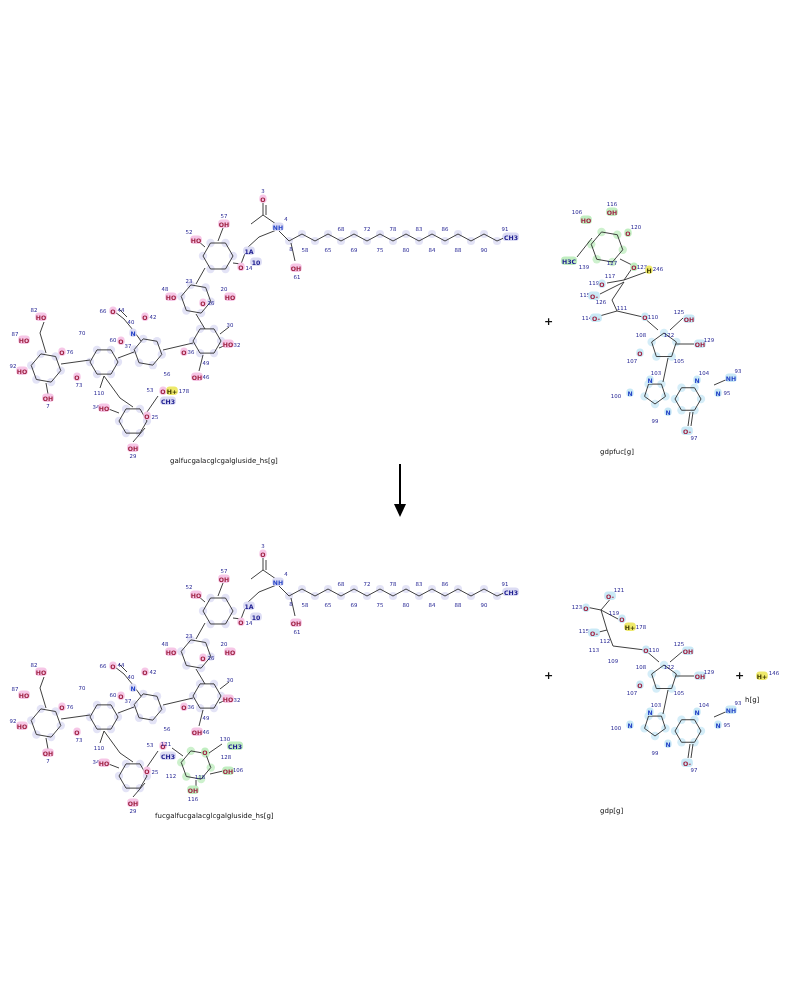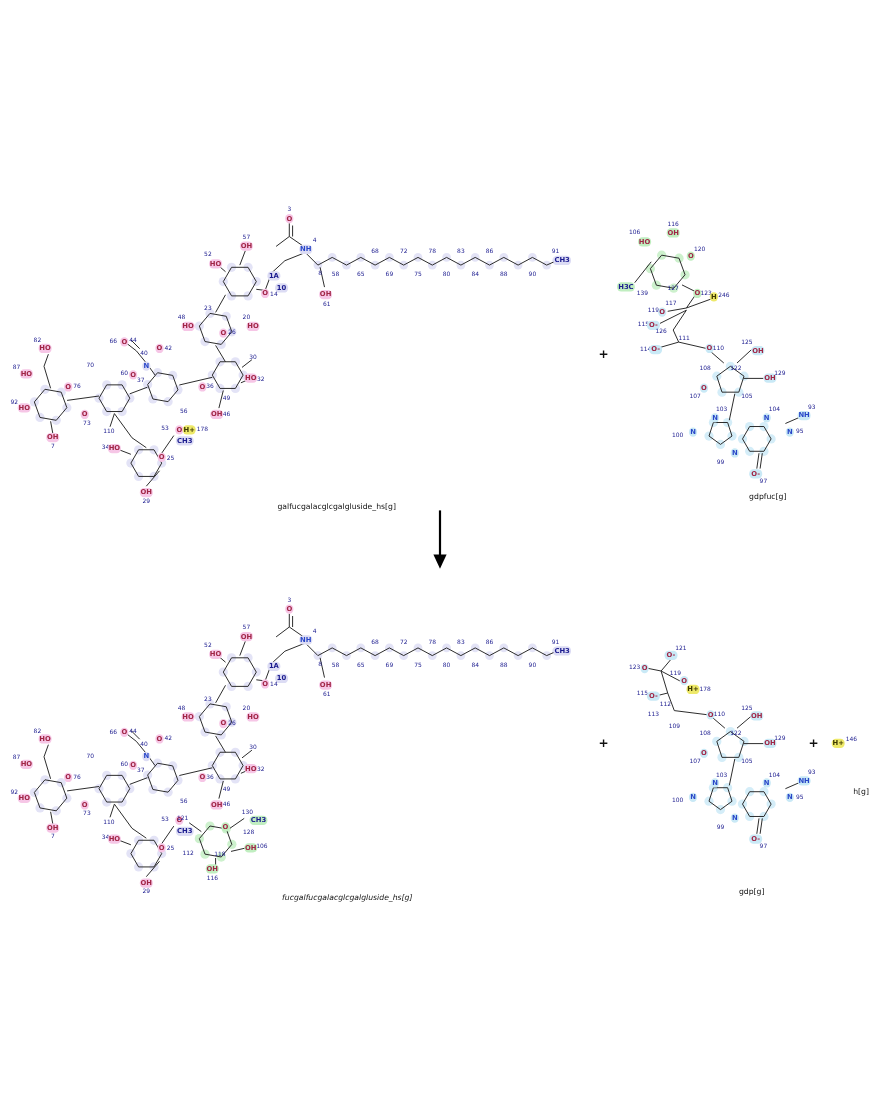--- a/index.html
+++ b/index.html
@@ -1,24 +1,24 @@
 <!DOCTYPE html>
 <html><head>
 <meta charset="utf-8">
 <style>
   html,body{margin:0;padding:0;background:#ffffff;}
   body{position:relative;width:800px;height:1000px;font-family:"DejaVu Sans","Liberation Sans",sans-serif;overflow:hidden;}
   #rxn{position:absolute;left:0;top:0;}
-  .mol-label{position:absolute;font-size:7px;color:#111;text-align:right;letter-spacing:0;}
+  .mol-label{position:absolute;font-size:7px;color:#111;text-align:left;letter-spacing:0;}
   .plus{position:absolute;font-size:11px;color:#111;font-weight:600;}
   .lbl-r1{left:170px;top:457px;width:190px;}
   .lbl-r2{left:600px;top:448px;width:115px;}
-  .lbl-p1{left:155px;top:812px;width:220px;font-style:italic;}
+  .lbl-p1{left:155px;top:812px;width:220px;}
   .lbl-p2{left:600px;top:783px;width:95px;margin-top:24px;}
-  .lbl-p3{left:745px;top:696px;width:45px;margin-top:20px;}
+  .lbl-p3{left:745px;top:696px;width:45px;}
   .plus1{left:544px;top:315px;}
   .plus2{left:544px;top:669px;}
   .plus3{left:735px;top:669px;}
 </style>
 </head>
 <body>
 
 <svg id="rxn" width="800" height="1000" viewBox="0 0 800 1000">
   <g>
     <line x1="400" y1="464" x2="400" y2="506" stroke="#000" stroke-width="2"></line>

